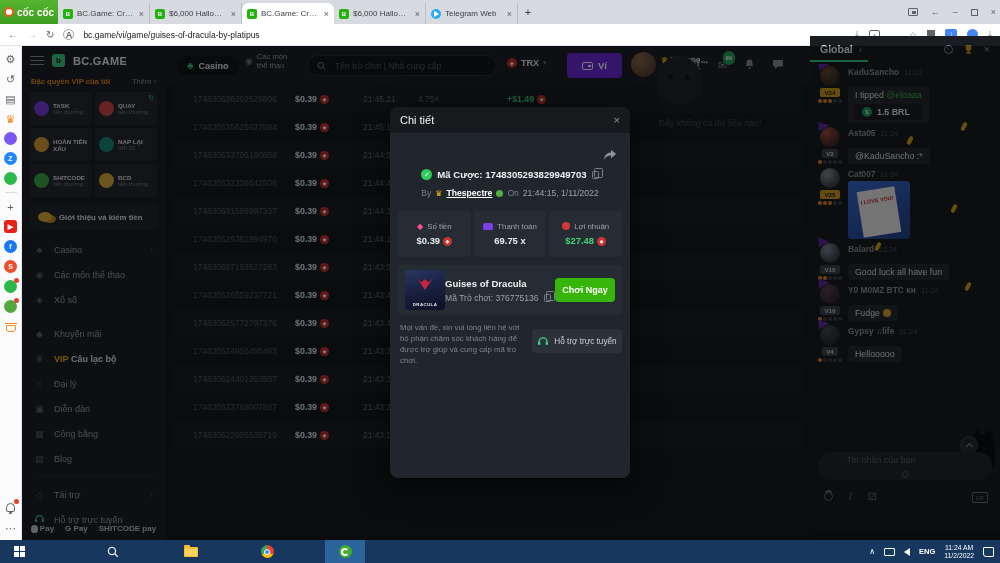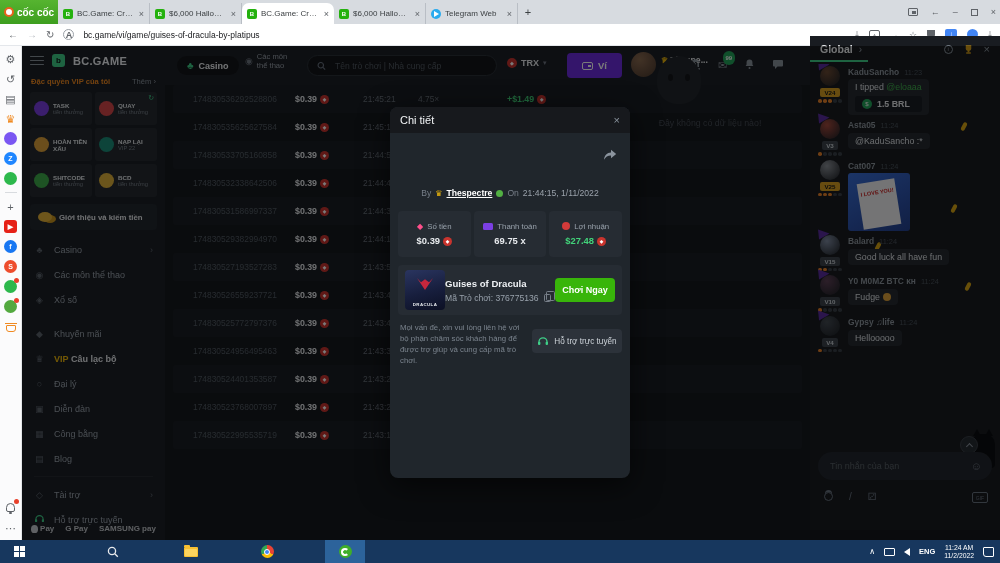--- a/index.html
+++ b/index.html
@@ -181,35 +181,35 @@
   .hat{position:absolute;top:-7px;left:-4px;width:0;height:0;border-left:4px solid transparent;border-right:8px solid transparent;border-bottom:9px solid #5a2da0;transform:rotate(-30deg);}
   .vipb{font-size:6.2px;font-weight:bold;padding:1px 4px;border-radius:2px;background:#3d444d;color:#cfd5db;}
   .vipb.gold{background:#d7a023;color:#15171a;}
   .stars{display:flex;gap:1.5px;}
   .star{width:3.5px;height:3.5px;border-radius:50%;background:#3a4047;}
   .star.on{background:#e8822a;}
   .msg-right{flex:1;min-width:0;}
   .msg-head{font-size:8.4px;color:#8f979f;font-weight:bold;margin-top:1px;white-space:nowrap;overflow:hidden;}
   .mname.goldname{color:#d8c27a;}
   .mtime{margin-left:5px;color:#4b535b;font-weight:normal;font-size:7.4px;}
-  .bubble{display:inline-block;background:#262b31;border-radius:4px;padding:3px 7px;font-size:8.8px;color:#dde1e5;margin-top:2px;max-width:140px;}
+  .bubble{display:inline-block;background:#262b31;border-radius:4px;padding:3px 7px;font-size:8.8px;color:#dde1e5;margin-top:10px;max-width:140px;}
   .mention{color:#3fae4c;}
   .emoji-dot{display:inline-block;width:8px;height:8px;border-radius:50%;background:#e0a33b;margin-left:3px;vertical-align:-1px;}
   .tip-pill{display:flex;align-items:center;gap:5px;background:#1a1e24;border-radius:3px;padding:3px 7px;margin-top:4px;}
   .tip-coin{width:10px;height:10px;border-radius:50%;background:#23a55a;color:#fff;font-size:6px;line-height:10px;text-align:center;}
   .tipv{color:#e6e9ec;font-size:8.8px;font-weight:bold;}
   .love-card{width:62px;height:58px;border-radius:3px;background:linear-gradient(150deg,#3a6fd8,#24418f);margin-top:2px;position:relative;overflow:hidden;}
   .love-inner{position:absolute;left:12px;top:8px;width:38px;height:46px;background:#f2f3f5;transform:rotate(-9deg);color:#c22;font-size:5.5px;font-weight:bold;text-align:center;padding-top:8px;line-height:6px;}
   .fall-coin{position:absolute;width:4px;height:9px;border-radius:2px;background:#d9a514;transform:rotate(28deg);}
   .black-cat{position:absolute;right:5px;top:398px;width:24px;height:34px;background:#0c0e11;border-radius:10px 10px 4px 4px;}
   .black-cat::before,.black-cat::after{content:"";position:absolute;top:-5px;width:0;height:0;border-left:4px solid transparent;border-right:4px solid transparent;border-bottom:7px solid #0c0e11;}
   .black-cat::before{left:2px;} .black-cat::after{right:2px;}
   .scroll-btn{position:absolute;right:22px;top:400px;width:18px;height:18px;border-radius:50%;background:#272c33;border:1px solid #3a4048;display:flex;align-items:center;justify-content:center;}
   .scroll-btn .chev-up{margin:2px 0 0 0;border-color:#8b949e;}
-  .chat-inputwrap{position:absolute;left:8px;right:8px;top:416px;height:28px;background:#23272e;border-radius:14px;display:flex;align-items:center;padding:0 10px;}
+  .chat-inputwrap{position:absolute;left:8px;right:8px;top:416px;height:28px;background:#23272e;border-radius:14px;display:flex;align-items:center;padding:0 10px;flex-direction:column;}
   .chat-inputwrap input{flex:1;background:transparent;border:none;outline:none;color:#c6ccd3;font-size:9px;font-family:"Liberation Sans",sans-serif;}
   .chat-inputwrap input::placeholder{color:#586068;}
   .smiley{color:#6a7380;font-size:11px;}
   .chat-foot{position:absolute;left:14px;top:455px;display:flex;gap:16px;color:#6a7380;font-size:10px;align-items:center;}
   .tipcoin-ic{width:9px;height:9px;border-radius:50%;border:1.2px solid #6a7380;box-shadow:0 -3px 0 -1px #6a7380;}
   .gif-ic{position:absolute;right:12px;top:456px;width:16px;height:11px;border:1px solid #6a7380;border-radius:2px;color:#6a7380;font-size:5px;display:flex;align-items:center;justify-content:center;}
 
   
   .taskbar{position:absolute;left:0;top:540px;width:1000px;height:23px;background:#17375e;z-index:70;}
   .tb-item{position:absolute;top:0;height:23px;display:flex;align-items:center;justify-content:center;}
@@ -447,21 +447,21 @@
       </div>
     <div id="payments">
         <span class="pay">
           <span class="apple-dot"></span>
           <span class="pay-t">Pay</span>
         </span>
         <span class="pay">
           <span class="pay-t">G Pay</span>
         </span>
         <span class="pay">
-          <span class="pay-t">SAMSUNG pay</span>
+          <span class="pay-t">SHITCODE pay</span>
         </span>
       </div>
   </div>
 
   <div class="main">
     <div class="topbar">
       <div class="casino-pill">
         <span class="clover">♣</span>
         <span class="lbl">Casino</span>
       </div>
@@ -759,20 +759,25 @@
   <div class="modal">
     <div class="modal-head">
       <span class="modal-title">Chi tiết</span>
       <span class="modal-close">×</span>
     </div>
     <span class="share-ic">
       <svg width="14" height="12" viewBox="0 0 14 12">
           <path d="M8 0.8 L13.2 5 L8 9.2 V6.6 C4.6 6.6 2.6 8.1 1 10.8 C1.5 6.2 4 3.9 8 3.6 Z" fill="#8b949e"></path>
         </svg>
     </span>
+    <div class="bet-line">
+      <span class="check-badge">✓</span>
+      <span class="txt"><span>Mã Cược:</span> <span>1748305293829949703</span></span>
+      <span class="ic-copy"></span>
+    </div>
     <div class="by-line">
       <span>By</span>
       <span class="crown">♛</span>
       <span class="player">Thespectre</span>
       <span class="frog-dot"></span>
       <span>On</span>
       <span class="dt">21:44:15, 1/11/2022</span>
     </div>
     <div id="modal-stats">
         <div class="stat-card">

